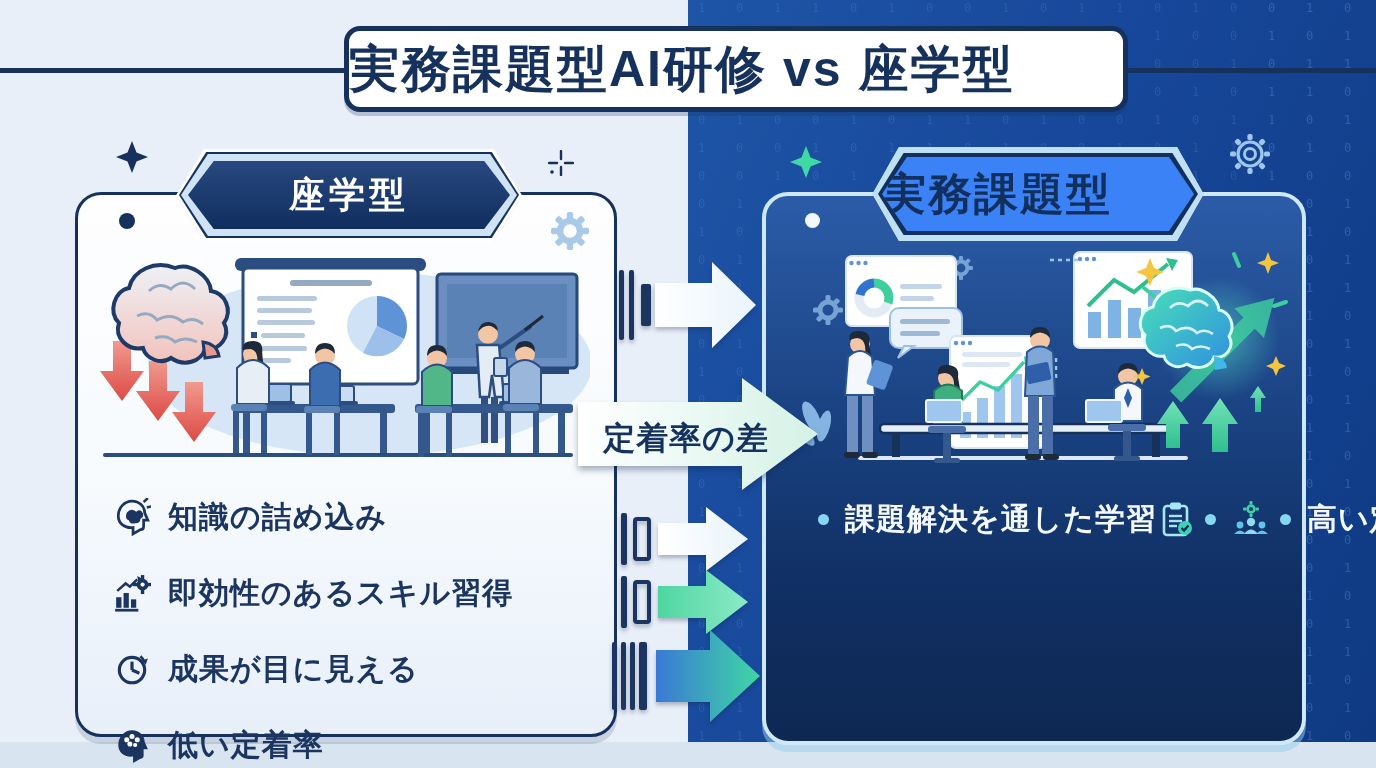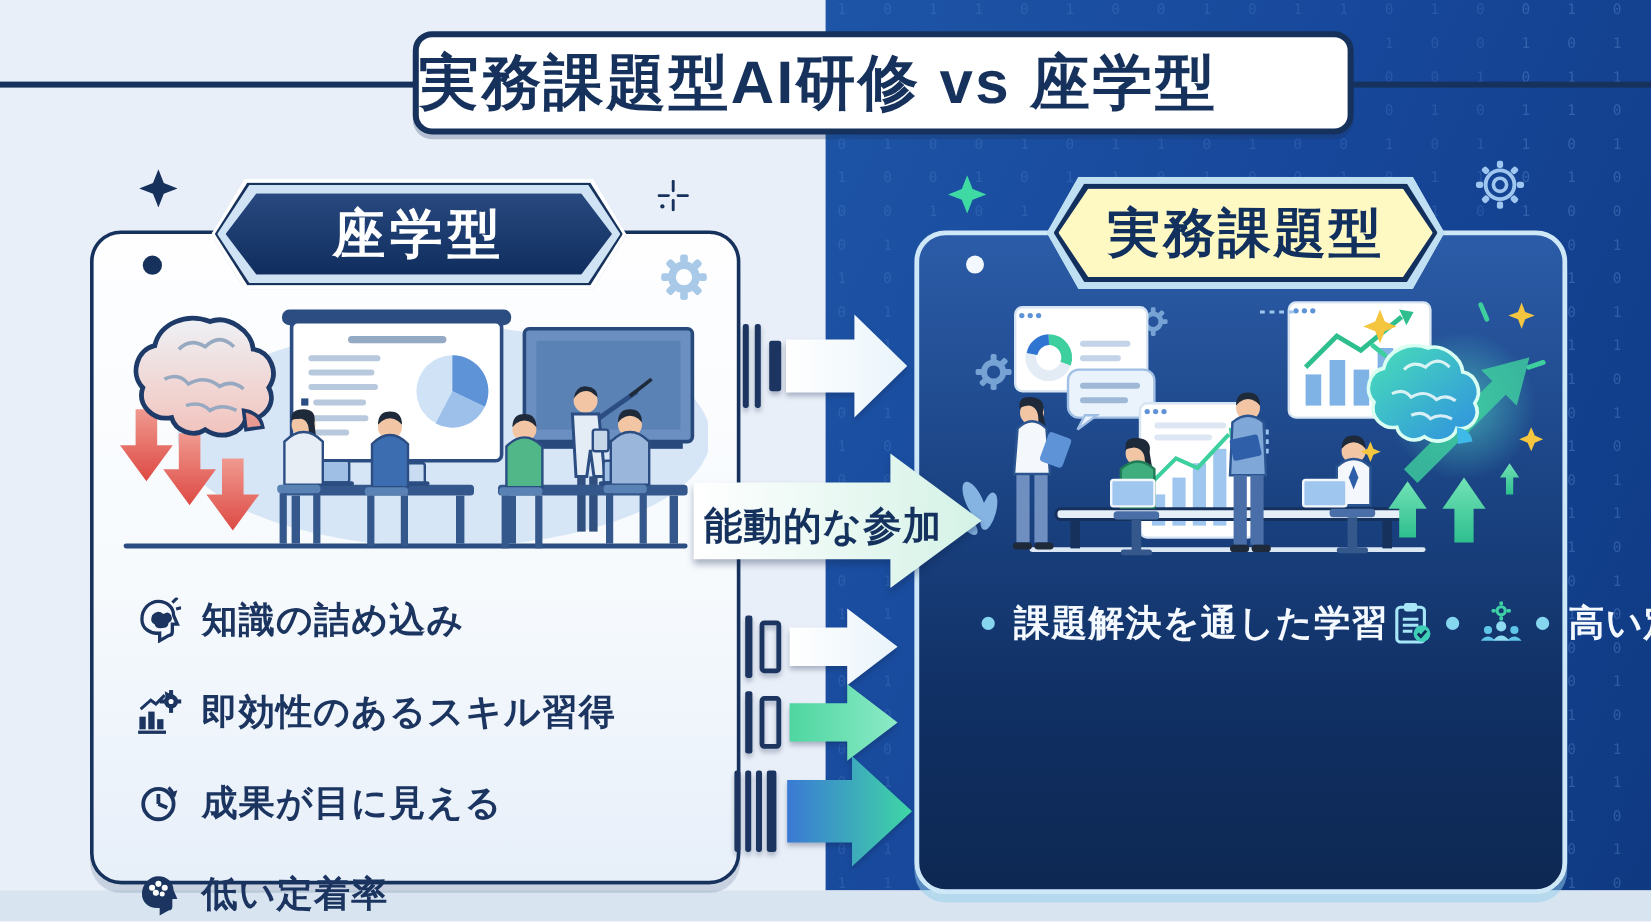--- a/index.html
+++ b/index.html
@@ -27,22 +27,22 @@
   .badge,.badge .layer{clip-path:polygon(8% 0,92% 0,100% 50%,92% 100%,8% 100%,0 50%);}
   .badge .layer{position:absolute;}
   #left-badge{left:176px;top:149px;width:346px;height:92px;}
   #left-badge .l1{inset:0;background:#ffffff;}
   #left-badge .l2{inset:3px;background:#16325c;}
   #left-badge .l3{inset:5px;background:#cfe3f5;}
   #left-badge .l4{inset:12px;background:linear-gradient(180deg,#28497f 0%,#102d5e 100%);display:flex;align-items:center;justify-content:center;}
   #right-badge{left:872px;top:147px;width:332px;height:94px;}
   #right-badge .l1{inset:0;background:#bfe0f2;}
   #right-badge .l2{inset:6px;background:#12305e;}
-  #right-badge .l3{inset:10px;background:#fef9c3;display:flex;align-items:center;justify-content:center;}
-  .badge-text-light{font-size:44px;font-weight:800;color:#ffffff;letter-spacing:4px;white-space:nowrap;}
+  #right-badge .l3{inset:10px;background:#3b82f6;display:flex;align-items:center;}
+  .badge-text-light{font-size:36px;font-weight:800;color:#ffffff;letter-spacing:4px;white-space:nowrap;}
   .badge-text-dark{font-size:44px;font-weight:800;color:#12305e;letter-spacing:2px;white-space:nowrap;}
 
   
   #left-list{left:112px;top:472px;width:486px;display:flex;flex-direction:column;gap:10px;z-index:13;}
   #right-list{left:818px;top:474px;width:468px;display:flex;flex-direction:row;gap:10px;z-index:13;}
   .row{display:flex;align-items:center;height:42px;margin-top:24px;}
   .l-icon{width:40px;height:40px;flex:0 0 40px;display:flex;align-items:center;justify-content:center;margin-right:16px;}
   .l-label{font-size:30px;font-weight:800;color:#1b3560;letter-spacing:1px;white-space:nowrap;}
   .dot{width:11px;height:11px;border-radius:50%;background:#86d6ef;flex:0 0 11px;margin-right:16px;}
   .r-label{font-size:30px;font-weight:800;color:#f4f9ff;letter-spacing:1px;white-space:nowrap;}
@@ -1016,21 +1016,21 @@
       <path d="M658,586 H706 V570 L748,602 L706,634 V618 H658 Z" fill="url(#gGreenA)"></path>
     </g>
     <g style="filter:drop-shadow(0 3px 2px rgba(15,35,75,.3))">
       <rect x="612" y="642" width="5" height="68" rx="2" fill="#1b3560"></rect>
       <rect x="621" y="642" width="5" height="68" rx="2" fill="#1b3560"></rect>
       <rect x="630" y="642" width="5" height="68" rx="2" fill="#1b3560"></rect>
       <rect x="639" y="642" width="8" height="68" rx="2" fill="#1b3560"></rect>
       <path d="M656,650 H710 V630 L760,676 L710,722 V702 H656 Z" fill="url(#gBlueGreen)"></path>
     </g>
   </svg>
-  <div class="abs" id="arrow-label">能動的な参加</div>
+  <div class="abs" id="arrow-label">定着率の差</div>
 
   <svg class="abs decor" style="left:116px;top:141px;" width="32" height="32" viewBox="0 0 32 32">
       <path d="M16,0 L20.5,11.5 L32,16 L20.5,20.5 L16,32 L11.5,20.5 L0,16 L11.5,11.5 Z" fill="#16325c"></path>
     </svg>
   <div class="abs decor" style="left:119px;top:213px;width:16px;height:16px;border-radius:50%;background:#16325c;"></div>
   <svg class="abs decor" style="left:548px;top:150px;" width="26" height="26" viewBox="0 0 26 26">
       <g stroke="#16325c" stroke-width="2.4" stroke-linecap="round">
         <line x1="13" y1="1" x2="13" y2="9"></line>
         <line x1="13" y1="17" x2="13" y2="25"></line>
         <line x1="1" y1="13" x2="9" y2="13"></line>

